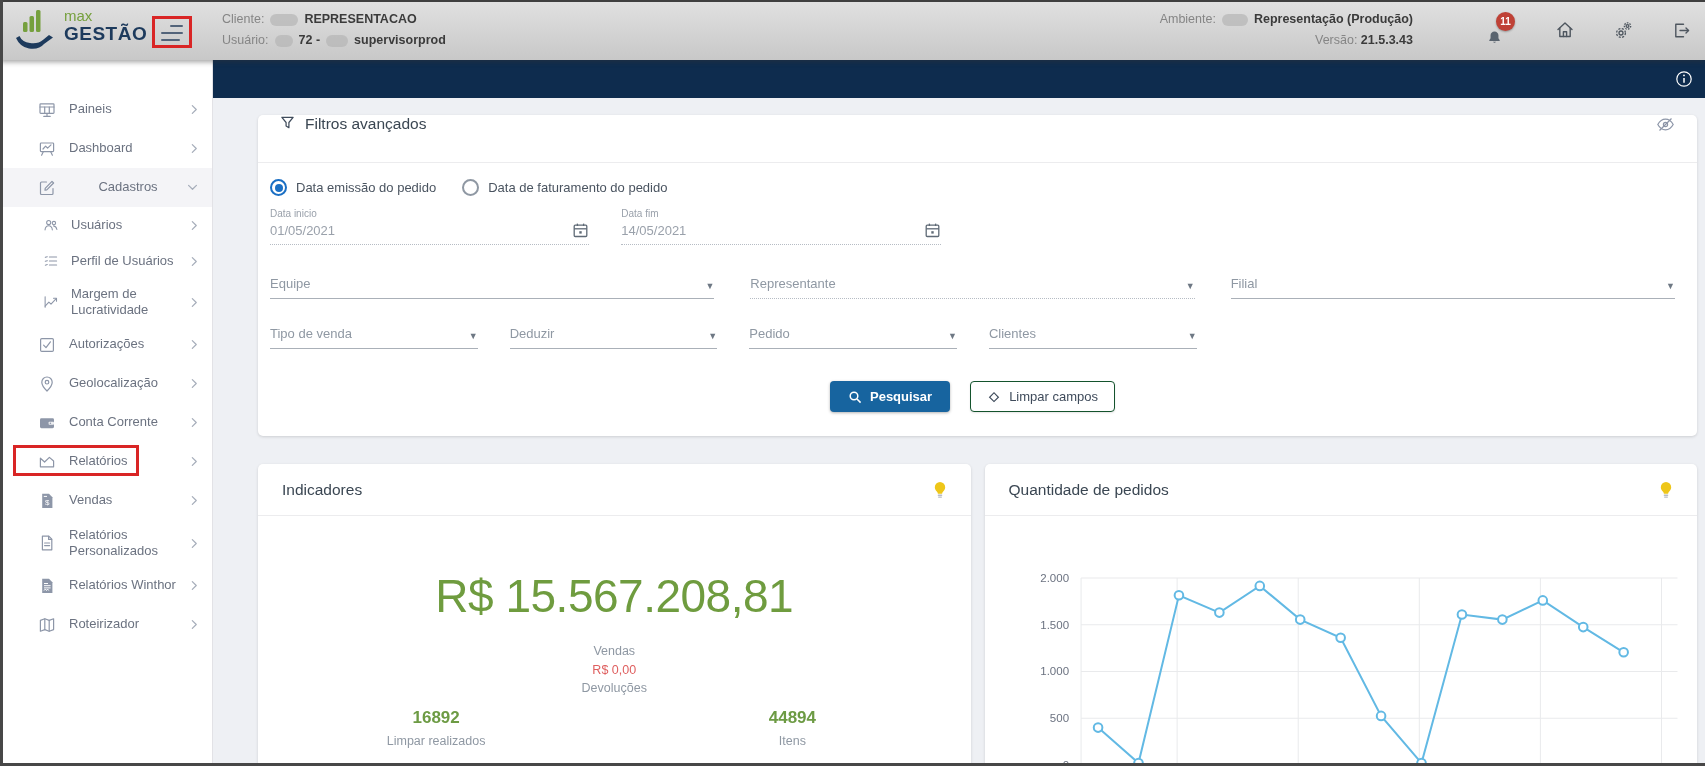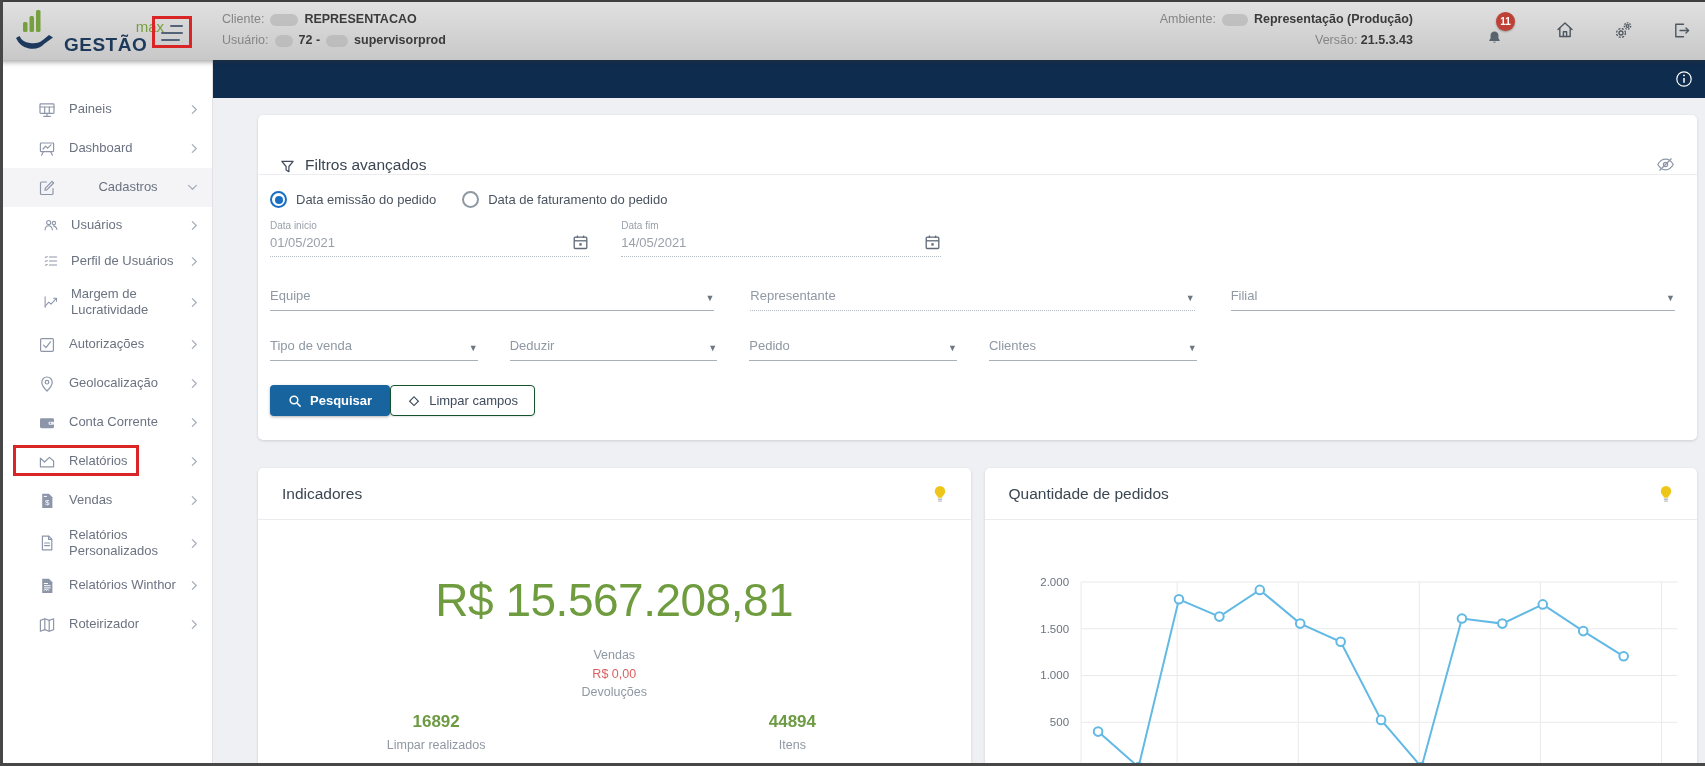--- a/index.html
+++ b/index.html
@@ -6,21 +6,21 @@
 html,body{width:1705px;height:766px;}
 body{font-family:"Liberation Sans","DejaVu Sans",sans-serif;background:#eef0f4;overflow:hidden;position:relative;}
 .edge-top{position:absolute;top:0;left:0;right:0;height:2px;background:#3f3f3f;z-index:90;}
 .edge-left{position:absolute;top:0;left:0;bottom:0;width:3px;background:#474747;z-index:90;}
 .edge-bottom{position:absolute;bottom:0;left:0;right:0;height:3px;background:#474747;z-index:90;}
 
 
 header{position:relative;height:60px;background:linear-gradient(180deg,#e1e1e1,#c8c8c8);z-index:50;box-shadow:0 2px 5px rgba(50,50,50,.45);}
 .logo{position:absolute;left:14px;top:5px;width:150px;height:50px;padding-left:50px;cursor:pointer;}
 .logo-mark{position:absolute;left:0;top:2px;}
-.logo-max{display:block;color:#76a03e;font-size:15px;line-height:16px;margin-top:14px;text-align:right;}
+.logo-max{display:block;color:#76a03e;font-size:15px;line-height:16px;margin-top:3px;}
 .logo-gestao{display:block;color:#1d3a5c;font-weight:bold;font-size:19px;letter-spacing:.5px;line-height:20px;}
 .hamburger{position:absolute;left:161px;top:24px;width:22px;height:18px;background:none;border:none;cursor:pointer;}
 .hamburger span{display:block;height:2px;background:#53647a;border-radius:1px;}
 .hamburger .h1{width:13px;margin:0 0 5px auto;}
 .hamburger .h2{width:22px;margin-bottom:5px;}
 .hamburger .h3{width:19px;}
 .annot{position:absolute;border:3px solid #d92525;z-index:80;pointer-events:none;}
 .annot-menu{left:152px;top:16px;width:40px;height:32px;}
 .hdr-block{position:absolute;top:9px;font-size:12.5px;line-height:21px;color:#858585;white-space:nowrap;}
 .hdr-client{left:222px;}
@@ -48,39 +48,39 @@
 .s-chev{color:#a6adba;flex:none;display:flex;}
 .annot-relatorios{left:13px;top:385px;width:126px;height:31px;}
 
 main{flex:1;display:flex;flex-direction:column;min-width:0;}
 .navy-bar{height:38px;background:#0e2c4e;display:flex;align-items:center;justify-content:flex-end;padding-right:12px;flex:none;}
 .info-btn{background:none;border:none;display:flex;cursor:pointer;}
 .content{flex:1;padding:17px 8px 0 45px;overflow:hidden;}
 
 
 .card{background:#fff;border-radius:5px;box-shadow:0 1px 3px rgba(0,0,0,.14);}
-.card-head{display:flex;align-items:flex-end;height:60px;padding:0 22px;border-bottom:1px solid #ececee;}
+.card-head{display:flex;align-items:flex-start;height:48px;padding:0 22px;border-bottom:1px solid #ececee;}
 .card-title{font-size:15.5px;color:#3a4652;margin-left:10px;}
 .eye-btn{margin-left:auto;background:none;border:none;display:flex;cursor:pointer;}
 .filter-body{padding:16px 22px 24px 12px;}
 .radio-row{display:flex;gap:26px;align-items:center;}
 .radio{display:flex;align-items:center;gap:9px;cursor:pointer;font-size:13px;color:#4a5460;}
 .r-circle{width:17px;height:17px;border:2px solid #8f98a3;border-radius:50%;flex:none;}
 .r-circle.checked{border-color:#1a6fc4;position:relative;}
 .r-circle.checked::after{content:'';position:absolute;inset:2.5px;background:#1a6fc4;border-radius:50%;}
 .date-row{display:grid;grid-template-columns:1fr 1fr 2.2fr;gap:32px;margin-top:12px;}
 .f-label{font-size:10px;color:#9aa1ab;margin-bottom:3px;}
 .f-valrow{display:flex;align-items:center;justify-content:space-between;border-bottom:1px dotted #b6bcc4;padding-bottom:5px;}
 .f-value{font-size:13px;color:#9aa1ab;}
 .sel-row1{display:grid;grid-template-columns:repeat(3,1fr);gap:36px;margin-top:18px;}
 .sel-row2{display:grid;grid-template-columns:1fr 1fr 1fr 1fr 2.15fr;gap:32px;margin-top:14px;}
 .sel{display:flex;align-items:flex-end;justify-content:space-between;height:36px;padding-bottom:7px;border-bottom:1px solid #aab0b8;font-size:13px;color:#8f98a3;cursor:pointer;}
 .sel.dotted{border-bottom-style:dotted;border-bottom-color:#b6bcc4;}
 .dd{color:#6e7884;font-size:9px;line-height:1;}
-.btn-row{display:flex;gap:0;margin-top:24px;}
+.btn-row{display:flex;justify-content:center;gap:20px;margin-top:32px;}
 .btn-primary{display:flex;align-items:center;gap:8px;background:#17649f;color:#fff;font-size:13px;font-weight:bold;padding:0 18px;height:31px;border:none;border-radius:4px;box-shadow:0 1px 3px rgba(0,0,0,.3);cursor:pointer;font-family:inherit;}
 .btn-secondary{display:flex;align-items:center;gap:8px;background:#fff;color:#3f4b5b;font-size:13px;padding:0 16px;height:31px;border:1px solid #14532d;border-radius:4px;box-shadow:0 1px 2px rgba(0,0,0,.1);cursor:pointer;font-family:inherit;}
 
 .cards-row{display:grid;grid-template-columns:1fr 1fr;gap:14px;margin-top:28px;}
 .panel-head{display:flex;align-items:center;justify-content:space-between;height:52px;padding:0 24px;border-bottom:1px solid #ececee;}
 .panel-title{font-size:15.5px;color:#3a4652;}
 .bulb-btn{background:none;border:none;display:flex;cursor:pointer;}
 .ind-body{text-align:center;padding-top:56px;}
 .big-number{font-size:46px;color:#6f9c3f;letter-spacing:-.5px;line-height:48px;}
 .ind-sub{margin-top:22px;font-size:12.5px;color:#8f98a3;line-height:18.5px;}

